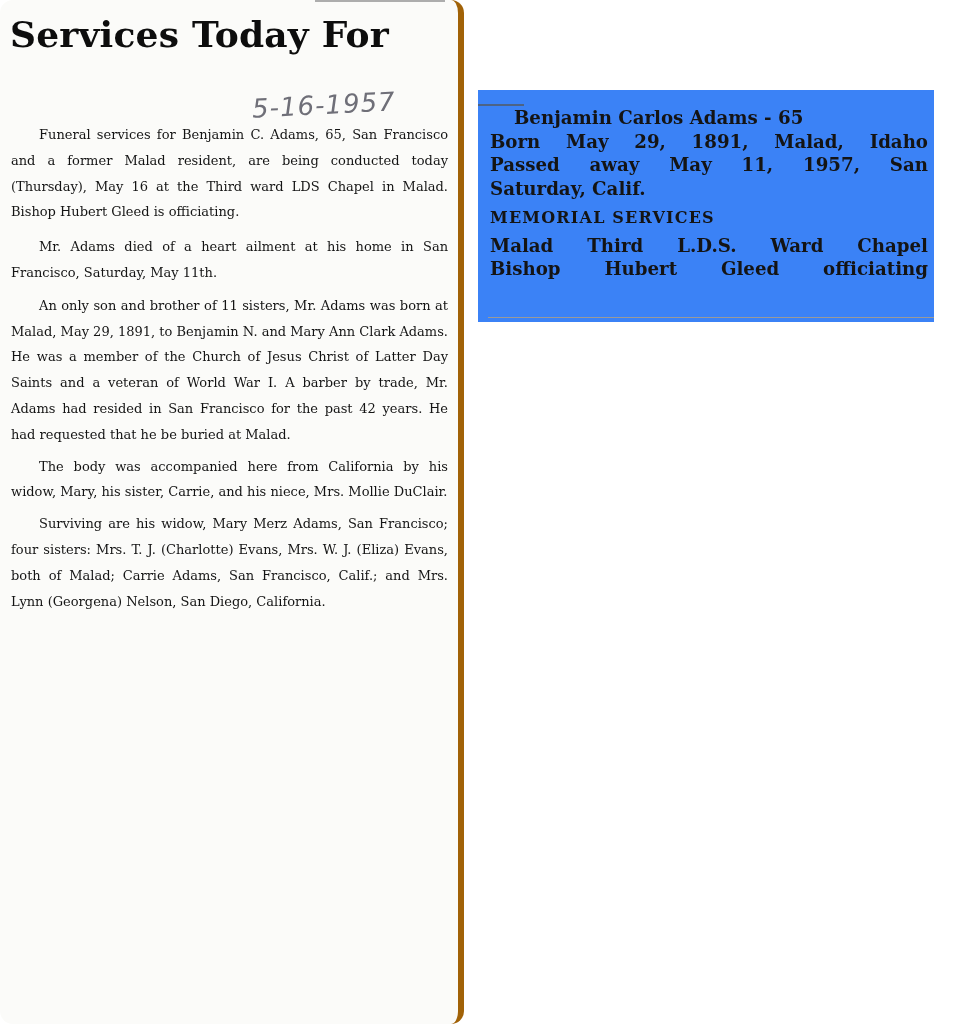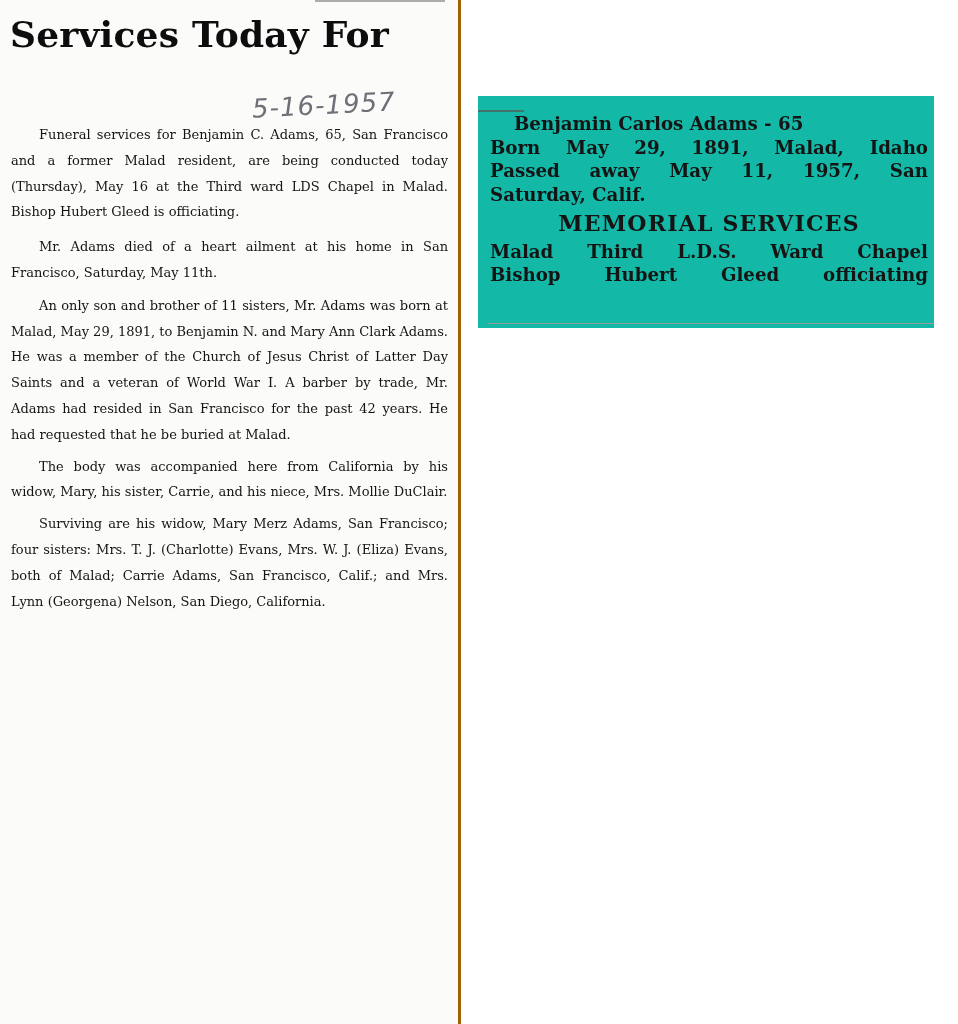--- a/index.html
+++ b/index.html
@@ -15,21 +15,22 @@
       font-family: "DejaVu Serif", "Liberation Serif", serif;
       color: #111;
     }
     .clipping-left {
       position: absolute;
       left: 0;
       top: 0;
       width: 458px;
       height: 1024px;
       background: #fbfbf9;
-      border-right: 3px solid #a16207;
+      border-right: 6px solid #a16207;
+      border-radius: 13px;
     }
     .top-rule {
       position: absolute;
       left: 315px;
       top: 0;
       width: 130px;
       height: 2px;
       background: #7a7a7a;
       opacity: 0.6;
     }
@@ -75,24 +76,24 @@
       hyphens: manual;
     }
     .para.p1 { margin-bottom: 9px; }
     .para.p2 { margin-bottom: 7px; }
     .para.p3 { margin-bottom: 6px; }
     .para.p4 { }
 
     .clipping-right {
       position: absolute;
       left: 478px;
-      top: 96px;
+      top: 90px;
       width: 456px;
       height: 232px;
-      background: #14b8a6;
+      background: #3b82f6;
     }
     .card-top-rule {
       position: absolute;
       left: 0;
       top: 14px;
       width: 46px;
       height: 2px;
       background: #555;
       opacity: 0.7;
     }
@@ -112,23 +113,23 @@
       font-family: "DejaVu Serif", "Liberation Serif", serif;
       font-weight: bold;
       font-size: 18.2px;
       line-height: 23.5px;
       color: #141414;
     }
     .card-line { margin: 0; white-space: nowrap; }
     .card-line.indent { padding-left: 24px; }
     .card-heading {
       margin: 6px 0 4px 0;
-      text-align: center;
+      text-align: left;
       letter-spacing: 1.2px;
-      font-size: 22px;
+      font-size: 16px;
     }
     .justify-line {
       text-align: justify;
       text-align-last: justify;
       white-space: normal;
     }
   </style>
 </head>
 <body>
 

